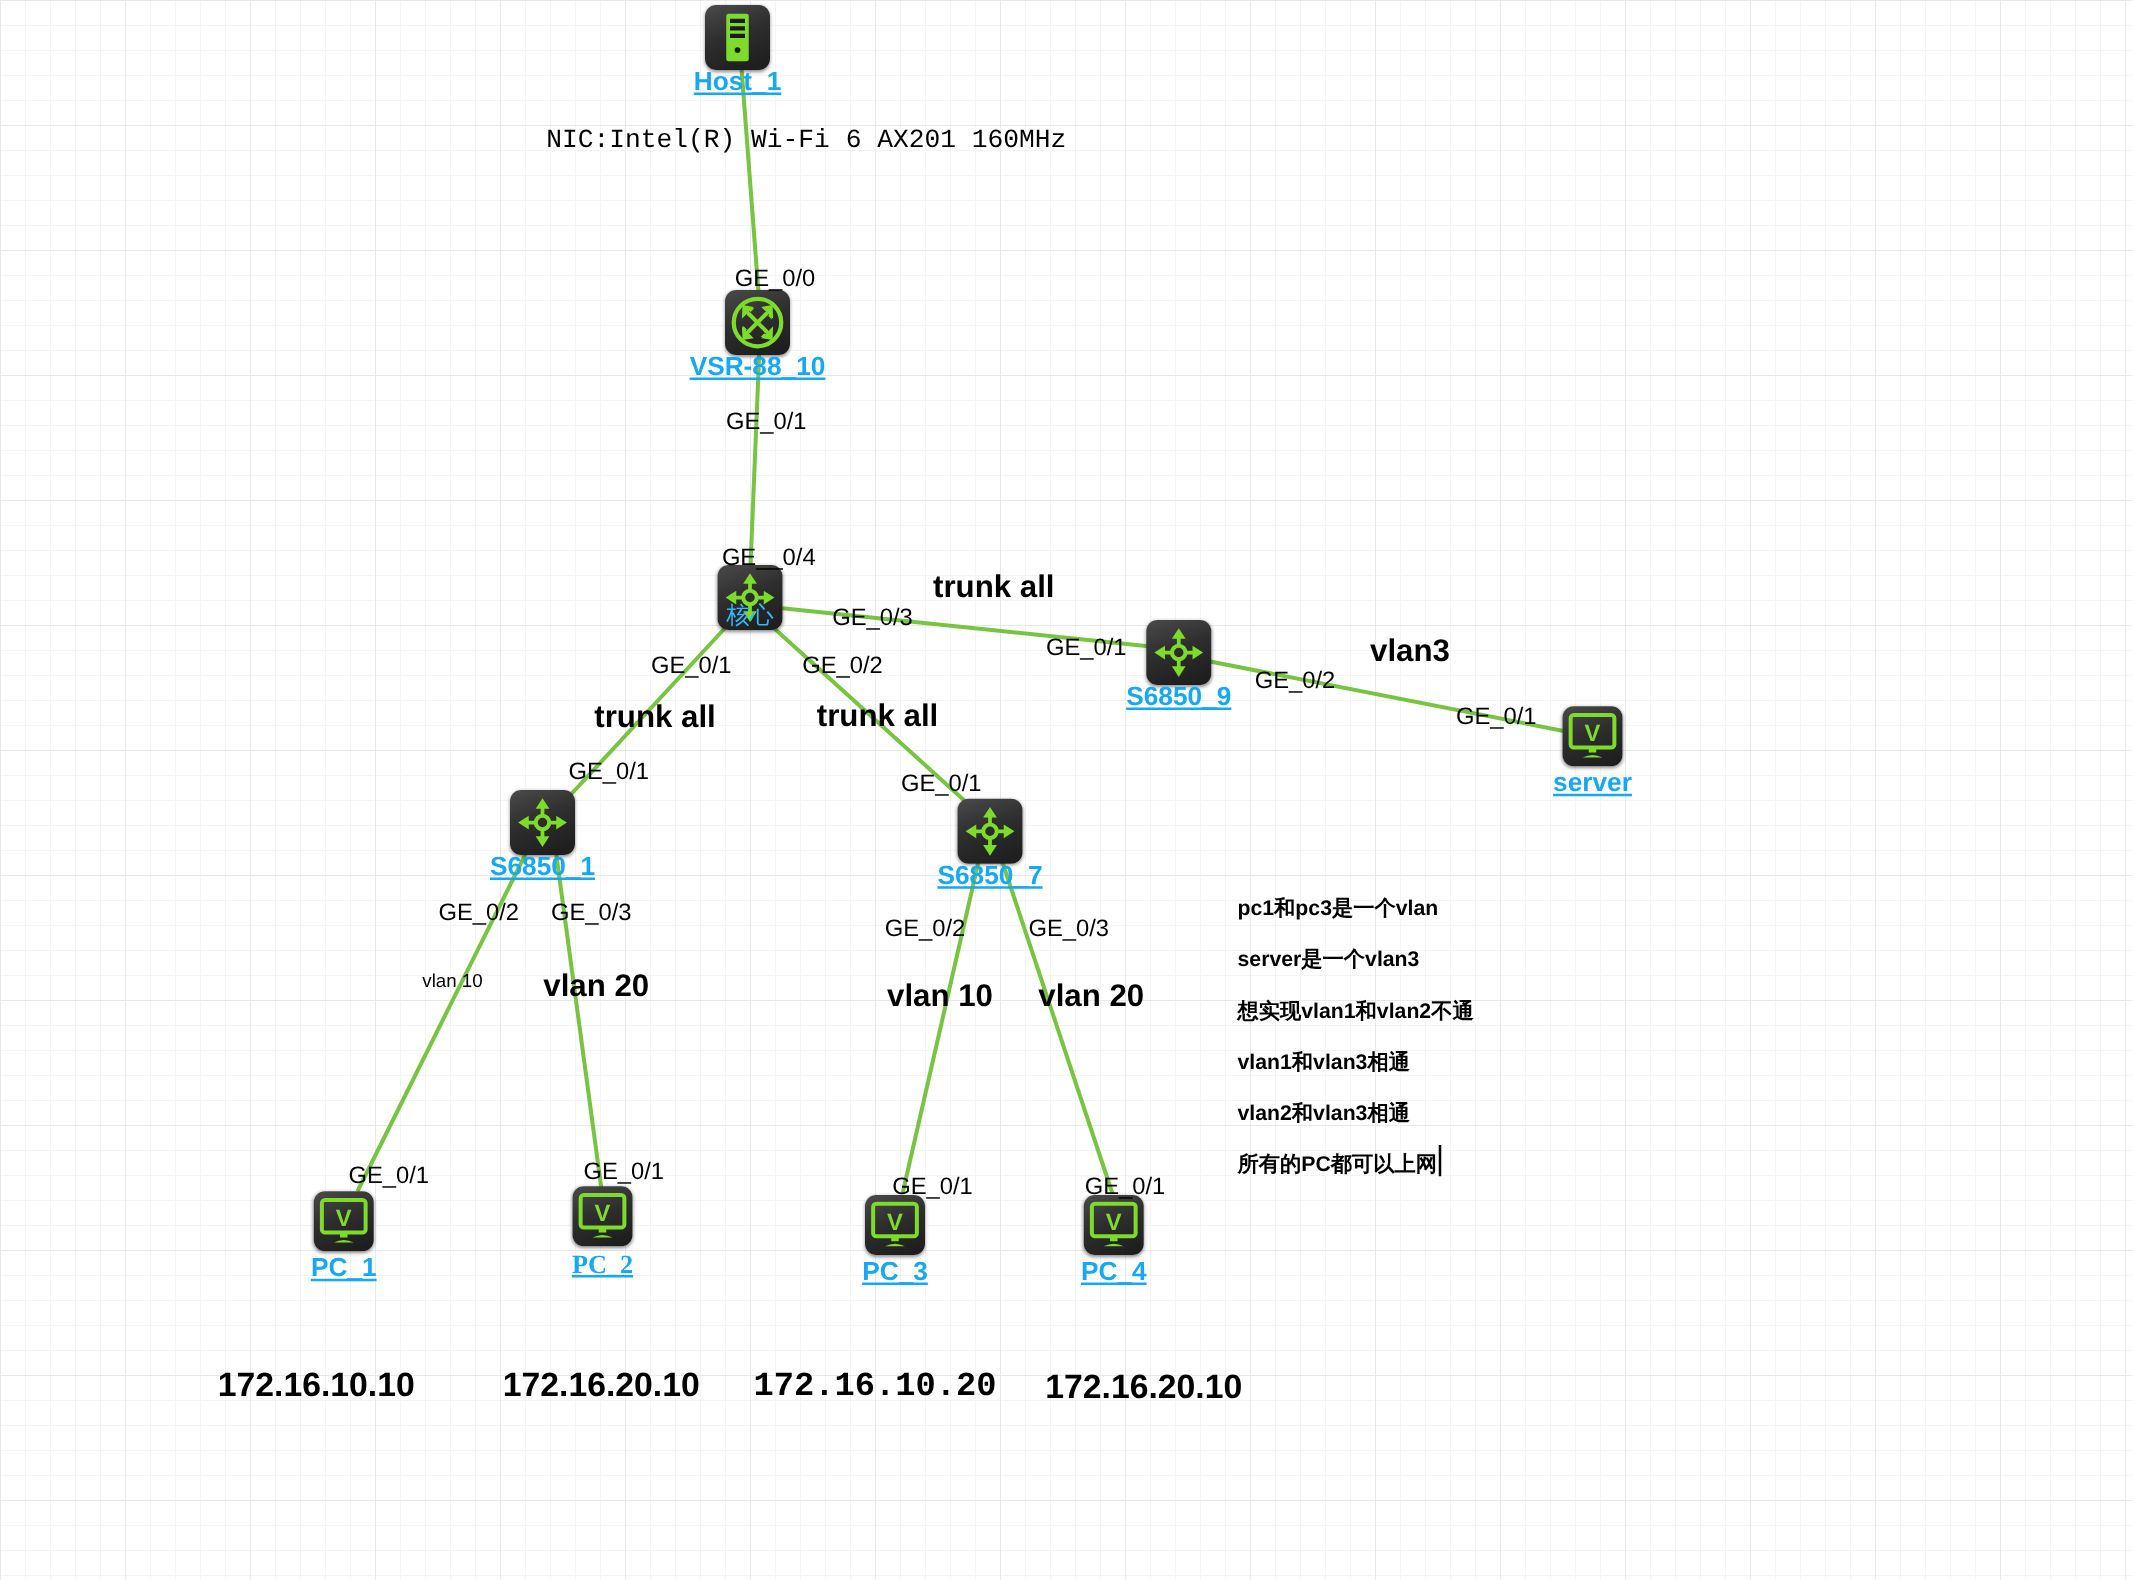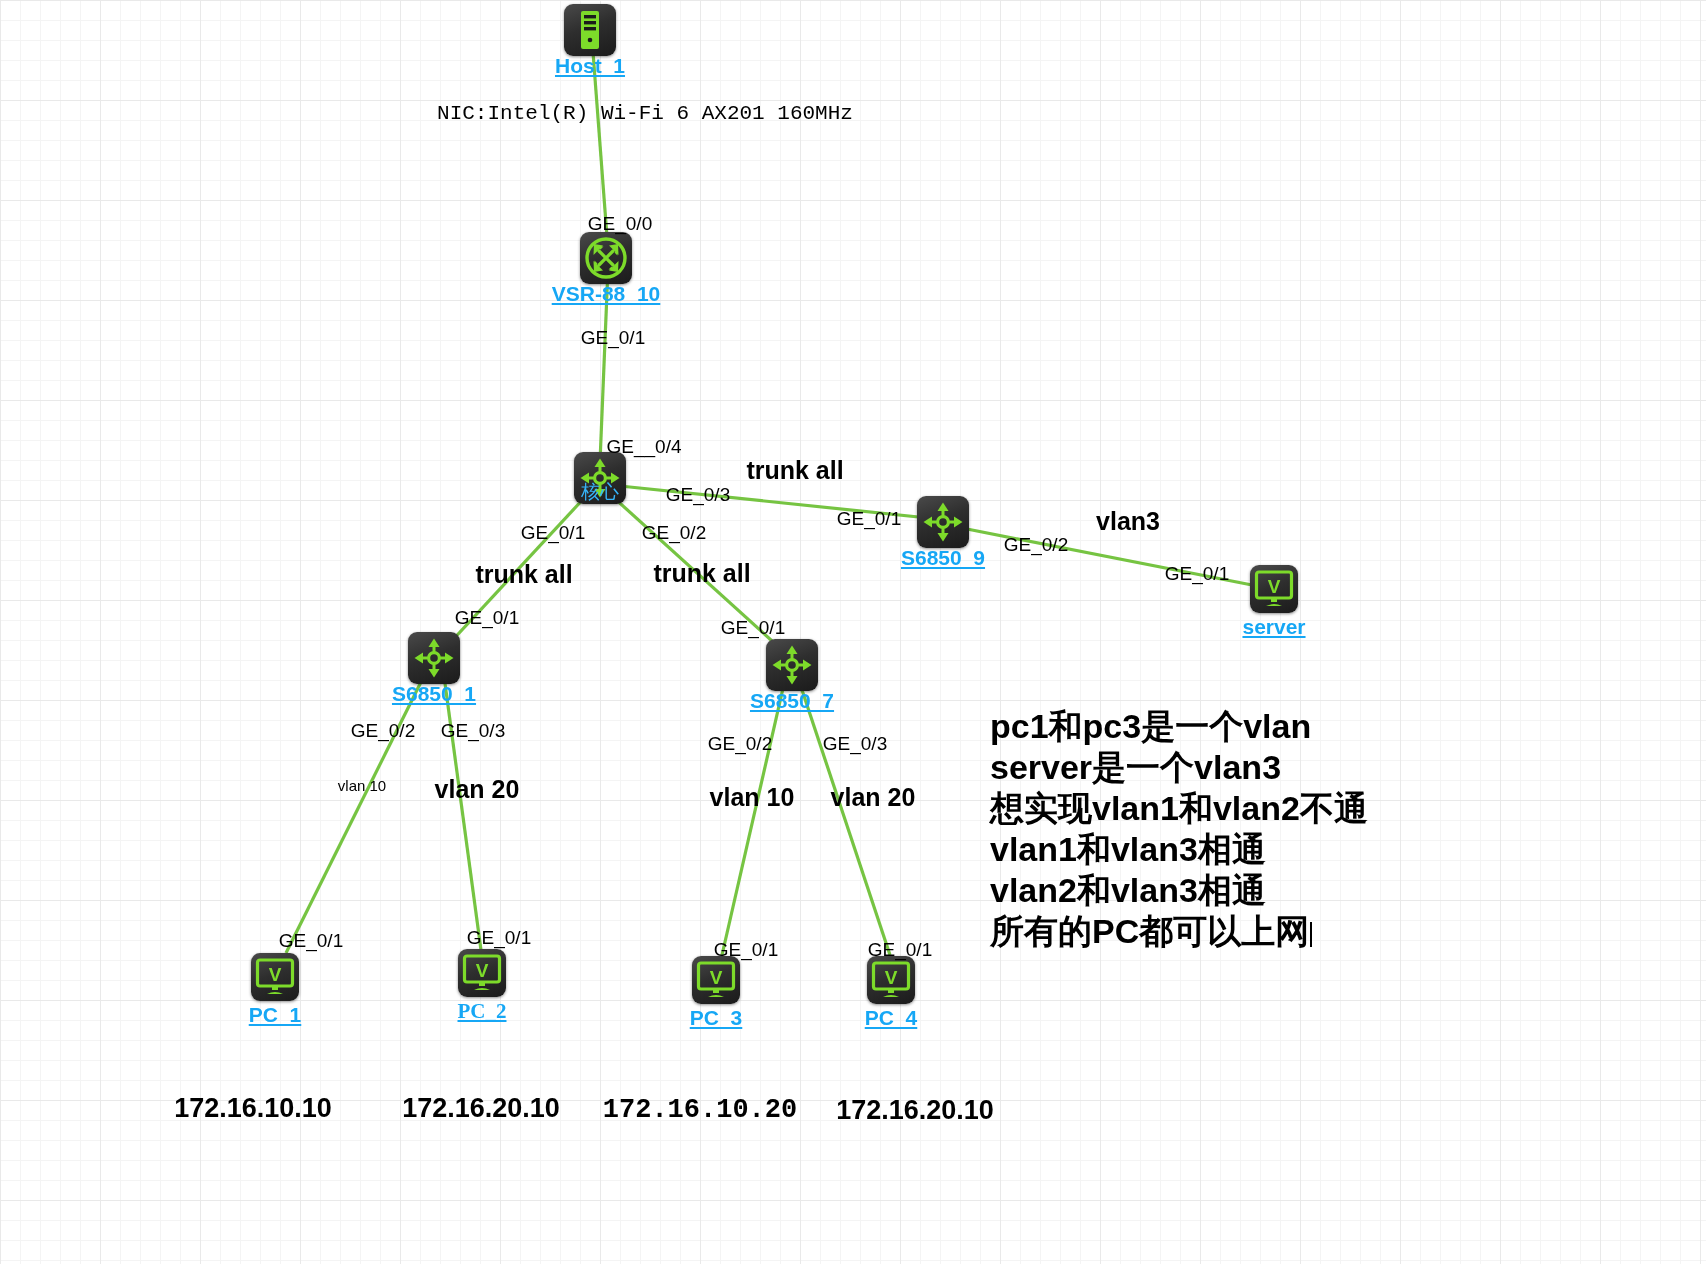--- a/index.html
+++ b/index.html
@@ -100,21 +100,21 @@
     margin-top: 44px;
   }
 
   #notes {
     position: absolute;
     left: 990px;
     top: 706px;
     z-index: 7;
   }
   #notes div {
-    font-size: 34px;
+    font-size: 17px;
     font-weight: bold;
     color: #000;
     line-height: 41px;
     white-space: nowrap;
     font-family: "Liberation Sans", "DejaVu Sans", sans-serif;
   }
   .caret {
     display: inline-block;
     width: 2px;
     height: 25px;
@@ -308,21 +308,21 @@
     <rect x="17" y="28.5" width="6" height="3.5" fill="#7ddb2a"></rect>
     <path d="M12 36 q8 -4 16 0 z" fill="#7ddb2a"></path>
   </svg>
         </div>
         <div class="node-label" style="top: 50px;">PC_4</div>
       </div>
     </div>
   <div id="labels-layer">
       <div class="plabel" style="left: 620px; top: 224px;">GE_0/0</div>
       <div class="plabel" style="left: 613px; top: 338px;">GE_0/1</div>
-      <div class="plabel" style="left: 644px; top: 447px;">GE__0/4</div>
+      <div class="plabel" style="left: 615px; top: 447px;">GE__0/4</div>
       <div class="plabel" style="left: 698px; top: 495px;">GE_0/3</div>
       <div class="plabel" style="left: 553px; top: 533px;">GE_0/1</div>
       <div class="plabel" style="left: 674px; top: 533px;">GE_0/2</div>
       <div class="plabel" style="left: 869px; top: 519px;">GE_0/1</div>
       <div class="plabel" style="left: 1036px; top: 545px;">GE_0/2</div>
       <div class="plabel" style="left: 1197px; top: 574px;">GE_0/1</div>
       <div class="plabel" style="left: 487px; top: 618px;">GE_0/1</div>
       <div class="plabel" style="left: 753px; top: 628px;">GE_0/1</div>
       <div class="plabel" style="left: 383px; top: 731px;">GE_0/2</div>
       <div class="plabel" style="left: 473px; top: 731px;">GE_0/3</div>

